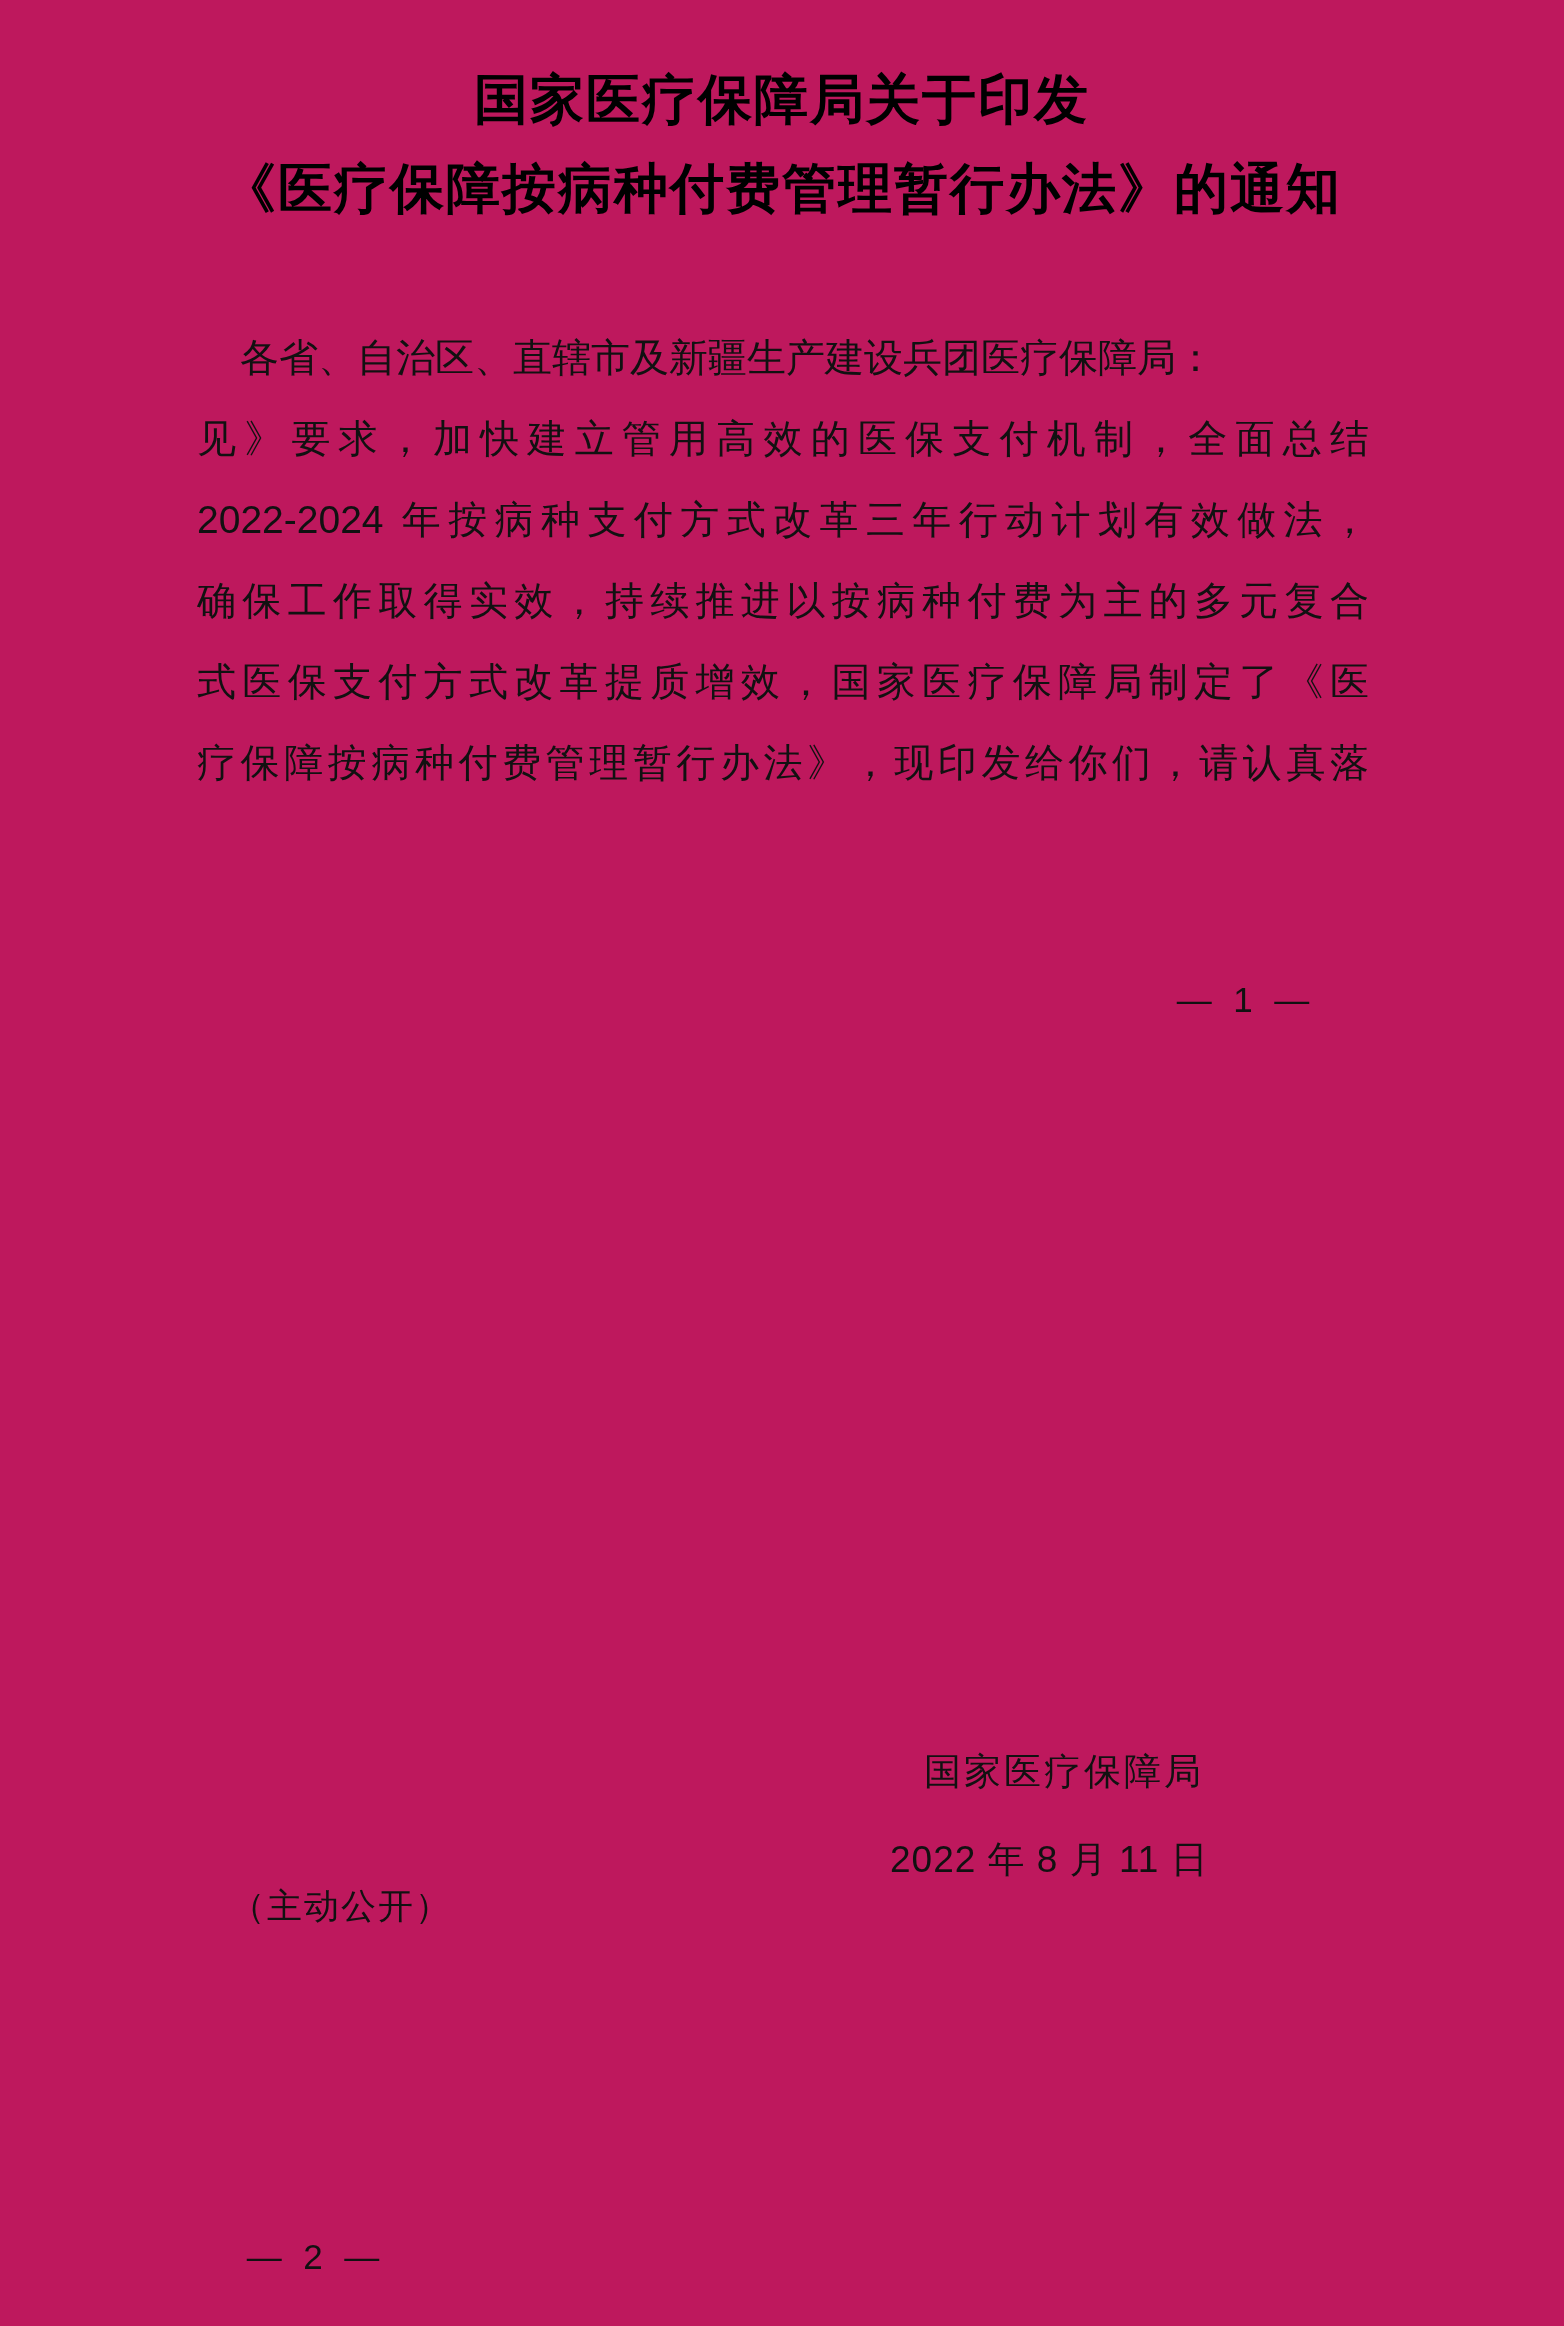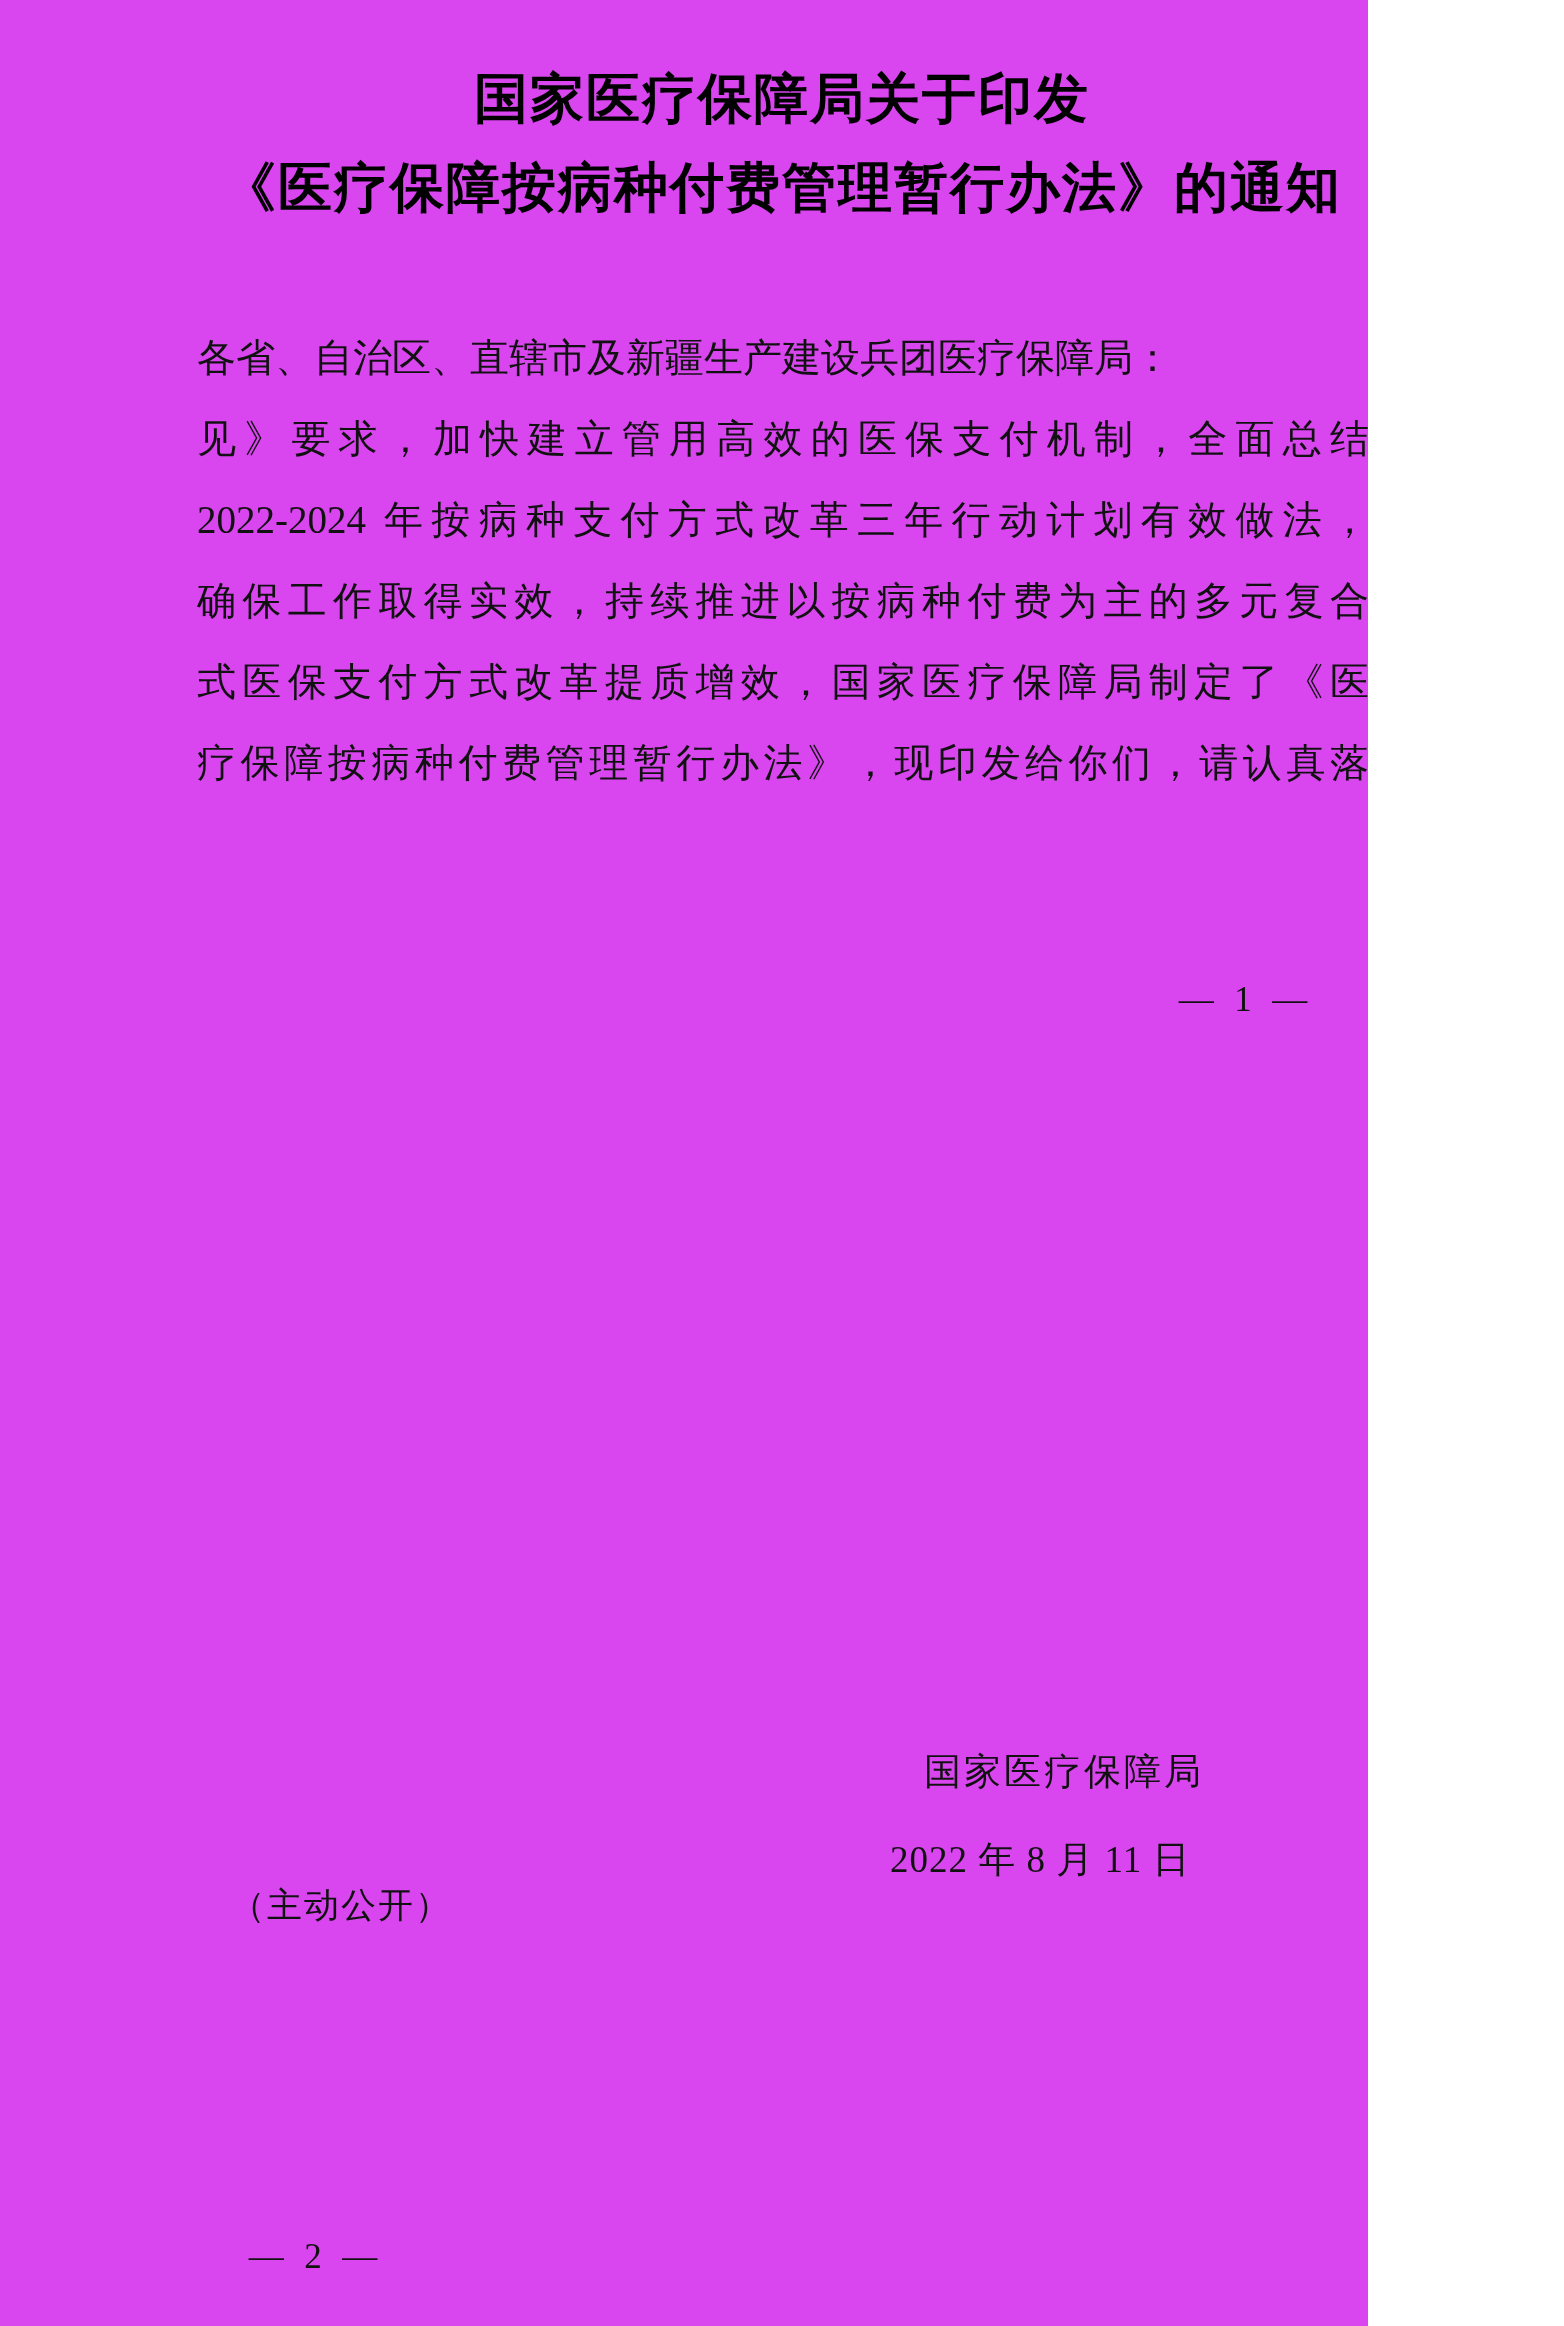--- a/index.html
+++ b/index.html
@@ -2,25 +2,25 @@
 <html><head>
 <meta charset="utf-8">
 <style>
   html, body {
     margin: 0;
     padding: 0;
     background: #ffffff;
   }
   #document-canvas {
     position: relative;
-    width: 1368px;
+    width: 1564px;
     height: 2327px;
-    background: #d946ef;
+    background: #be185d;
     color: #000000;
-    font-family: Liberation Serif, serif;
+    font-family: Liberation Sans, sans-serif;
     overflow: hidden;
   }
   .doc-title {
     position: absolute;
     top: 55px;
     left: 0;
     width: 1564px;
     text-align: center;
     font-size: 54px;
     font-weight: 700;
@@ -39,20 +39,21 @@
   }
   .body-line {
     text-align: justify;
     text-align-last: justify;
     text-justify: inter-character;
     white-space: nowrap;
   }
   .body-line.no-stretch {
     text-align: left;
     text-align-last: left;
+    margin-left: 43px;
   }
   .body-line.first-indent {
     padding-left: 81px;
   }
   .page-number {
     position: absolute;
     width: 246px;
     text-align: center;
     font-size: 35px;
     line-height: 49px;

